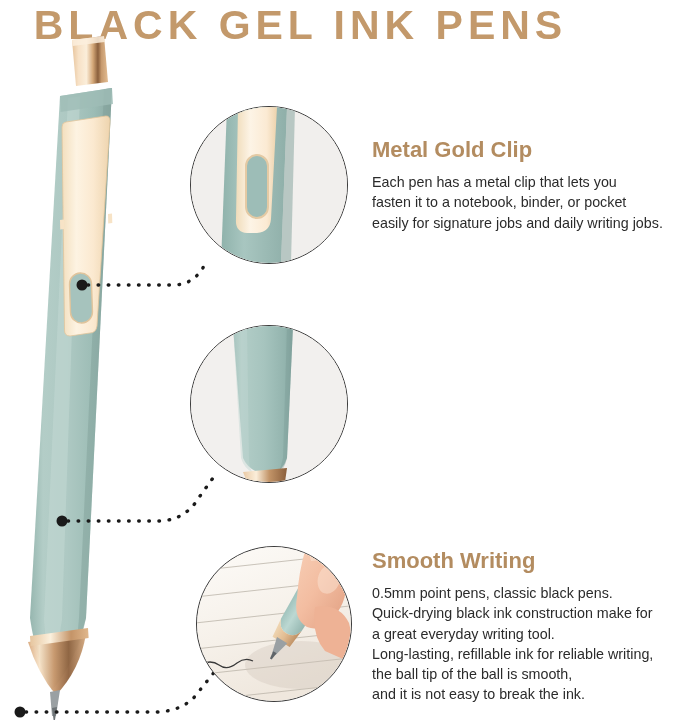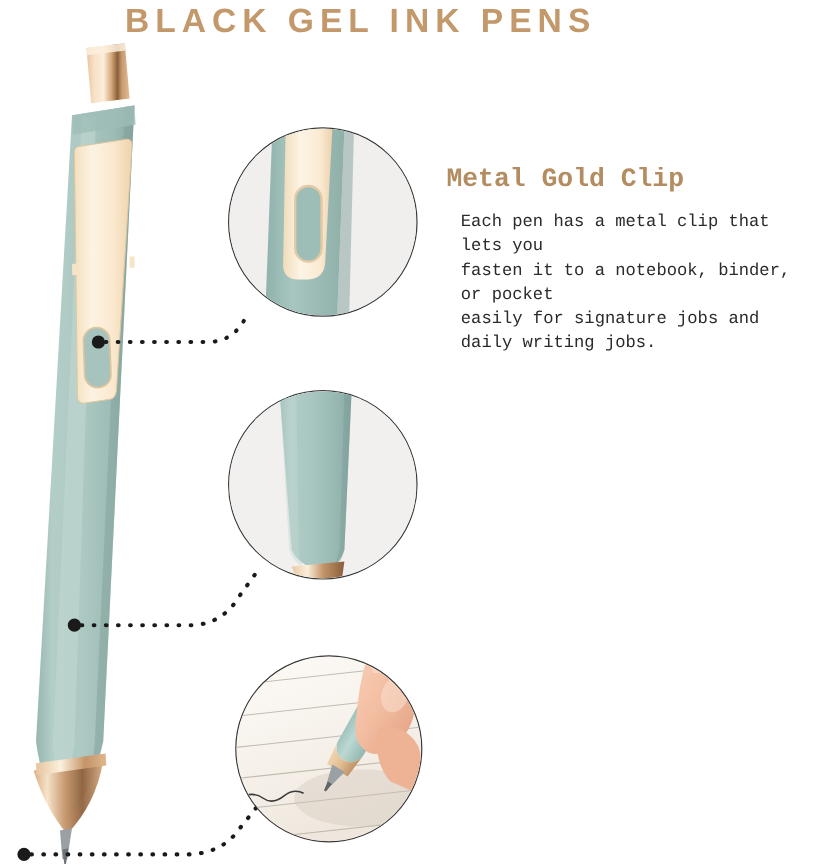--- a/index.html
+++ b/index.html
@@ -16,21 +16,21 @@
     -webkit-font-smoothing: antialiased;
   }
 
   
   #page-title {
     position: absolute;
     left: 0;
     top: 2px;
     width: 601px;
     text-align: center;
-    font-size: 28px;
+    font-size: 41px;
     font-weight: bold;
     letter-spacing: 5px;
     color: #c3996b;
     white-space: nowrap;
   }
 
   
   #pen-illustration {
     position: absolute;
     left: 0;
@@ -49,37 +49,37 @@
   }
   #callout-circle-1 { left: 190px; top: 106px; width: 156px; height: 156px; }
   #callout-circle-2 { left: 190px; top: 325px; width: 156px; height: 156px; }
   #callout-circle-3 { left: 196px; top: 546px; width: 154px; height: 154px; }
 
   .callout-text {
     position: absolute;
     left: 372px;
     width: 300px;
   }
-  #callout-text-1 { top: 137px; font-family: Liberation Mono, monospace; }
+  #callout-text-1 { top: 137px; }
   #callout-text-2 { top: 355px; }
   #callout-text-3 { top: 548px; }
 
   .callout-heading {
     font-size: 22px;
     font-weight: bold;
     color: #b38c60;
     margin: 0 0 9px 0;
     line-height: 26px;
     white-space: nowrap;
   }
   .callout-body {
     font-size: 14.3px;
     line-height: 20.3px;
     color: #2b2b2b;
-    margin: 12px;
+    margin: 0;
     white-space: pre-line;
   }
 
   
   .connector { position: absolute; left: 0; top: 0; }
 
   
   svg { display: block; }
 </style>
 </head>
@@ -301,13 +301,20 @@
   <h2 class="callout-heading">Metal Gold Clip</h2>
   <p class="callout-body">Each pen has a metal clip that lets you
 fasten it to a notebook, binder, or pocket
 easily for signature jobs and daily writing jobs.</p>
 </div>
 
 <div class="callout-text" id="callout-text-2">
 </div>
 
 <div class="callout-text" id="callout-text-3">
+  <h2 class="callout-heading">Smooth Writing</h2>
+  <p class="callout-body">0.5mm point pens, classic black pens.
+Quick-drying black ink construction make for
+a great everyday writing tool.
+Long-lasting, refillable ink for reliable writing,
+the ball tip of the ball is smooth,
+and it is not easy to break the ink.</p>
 </div>
 
 </body></html>

